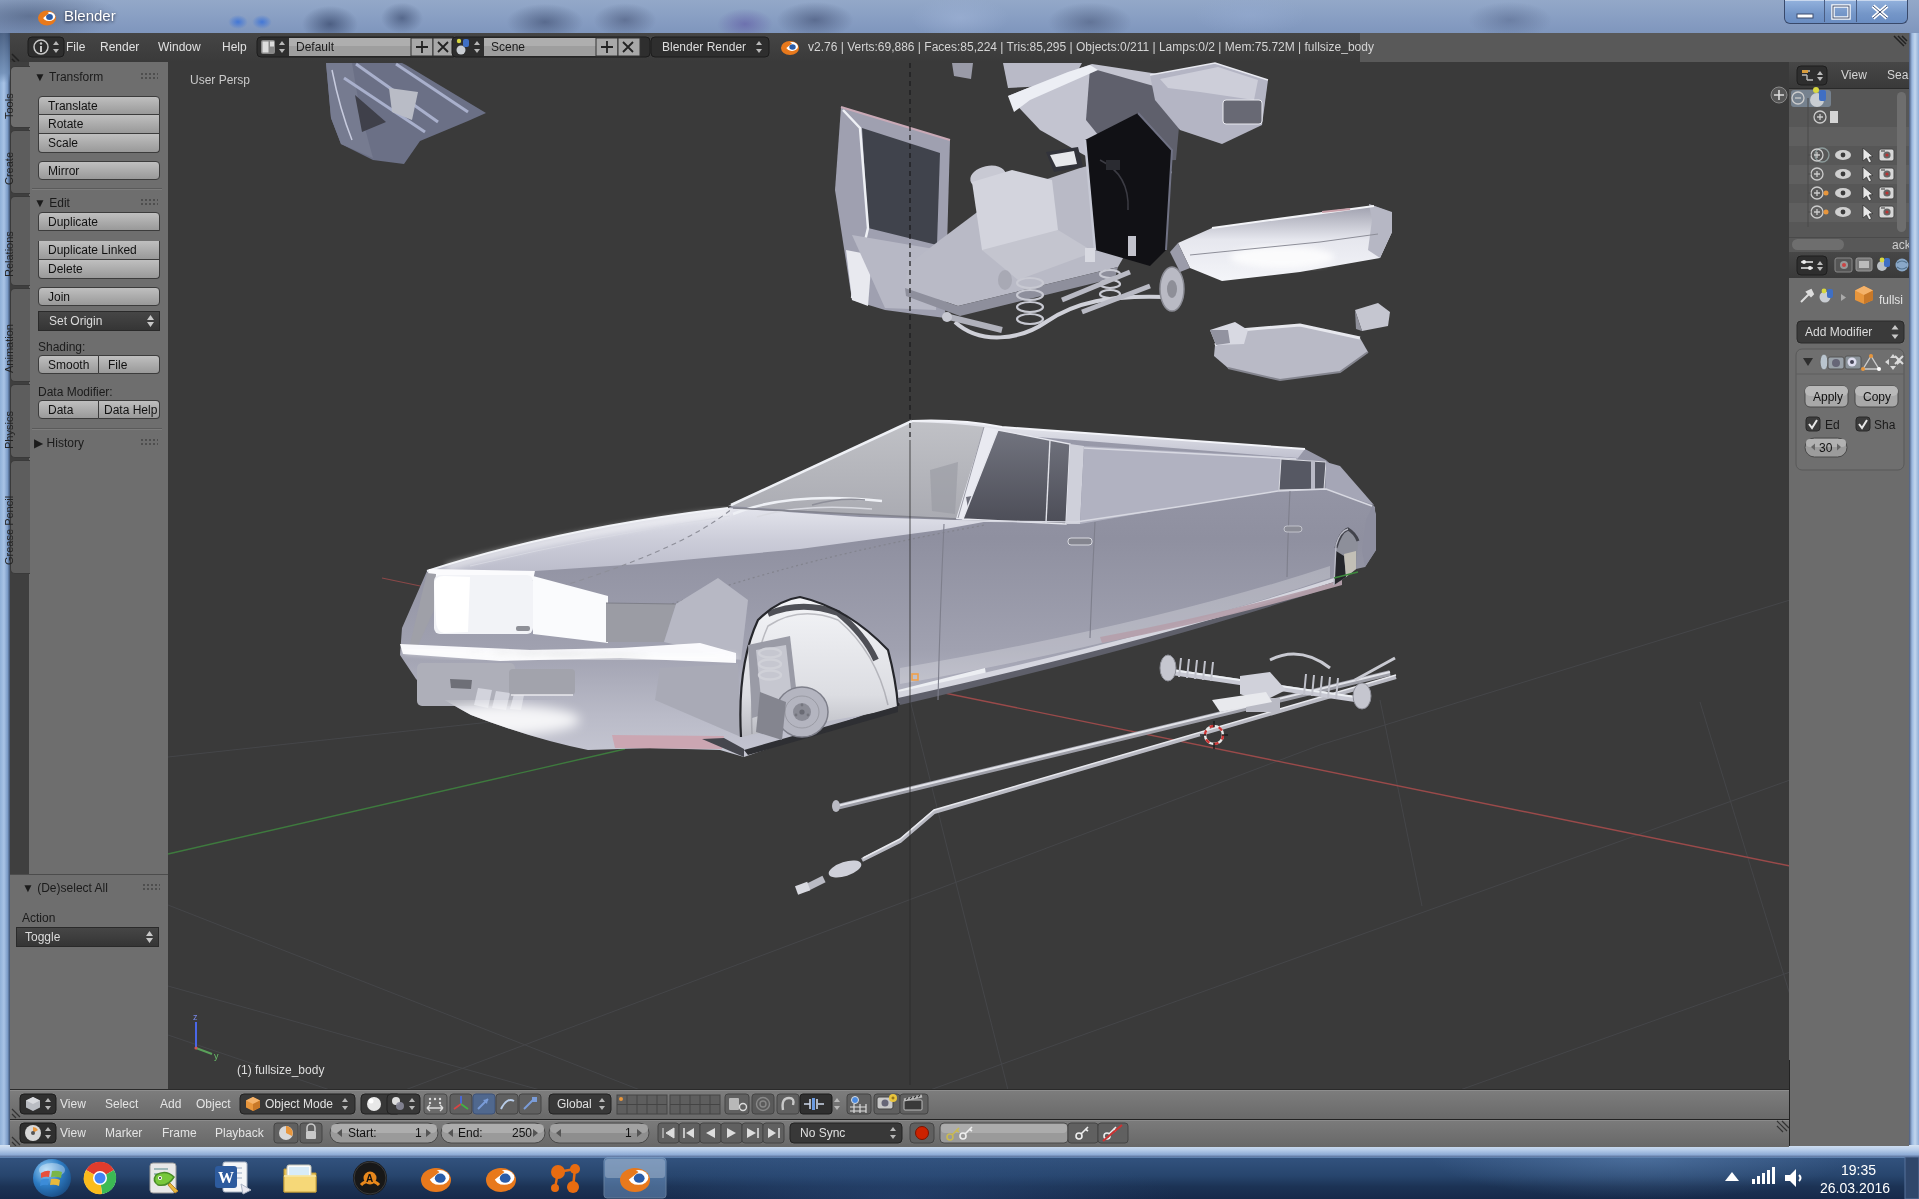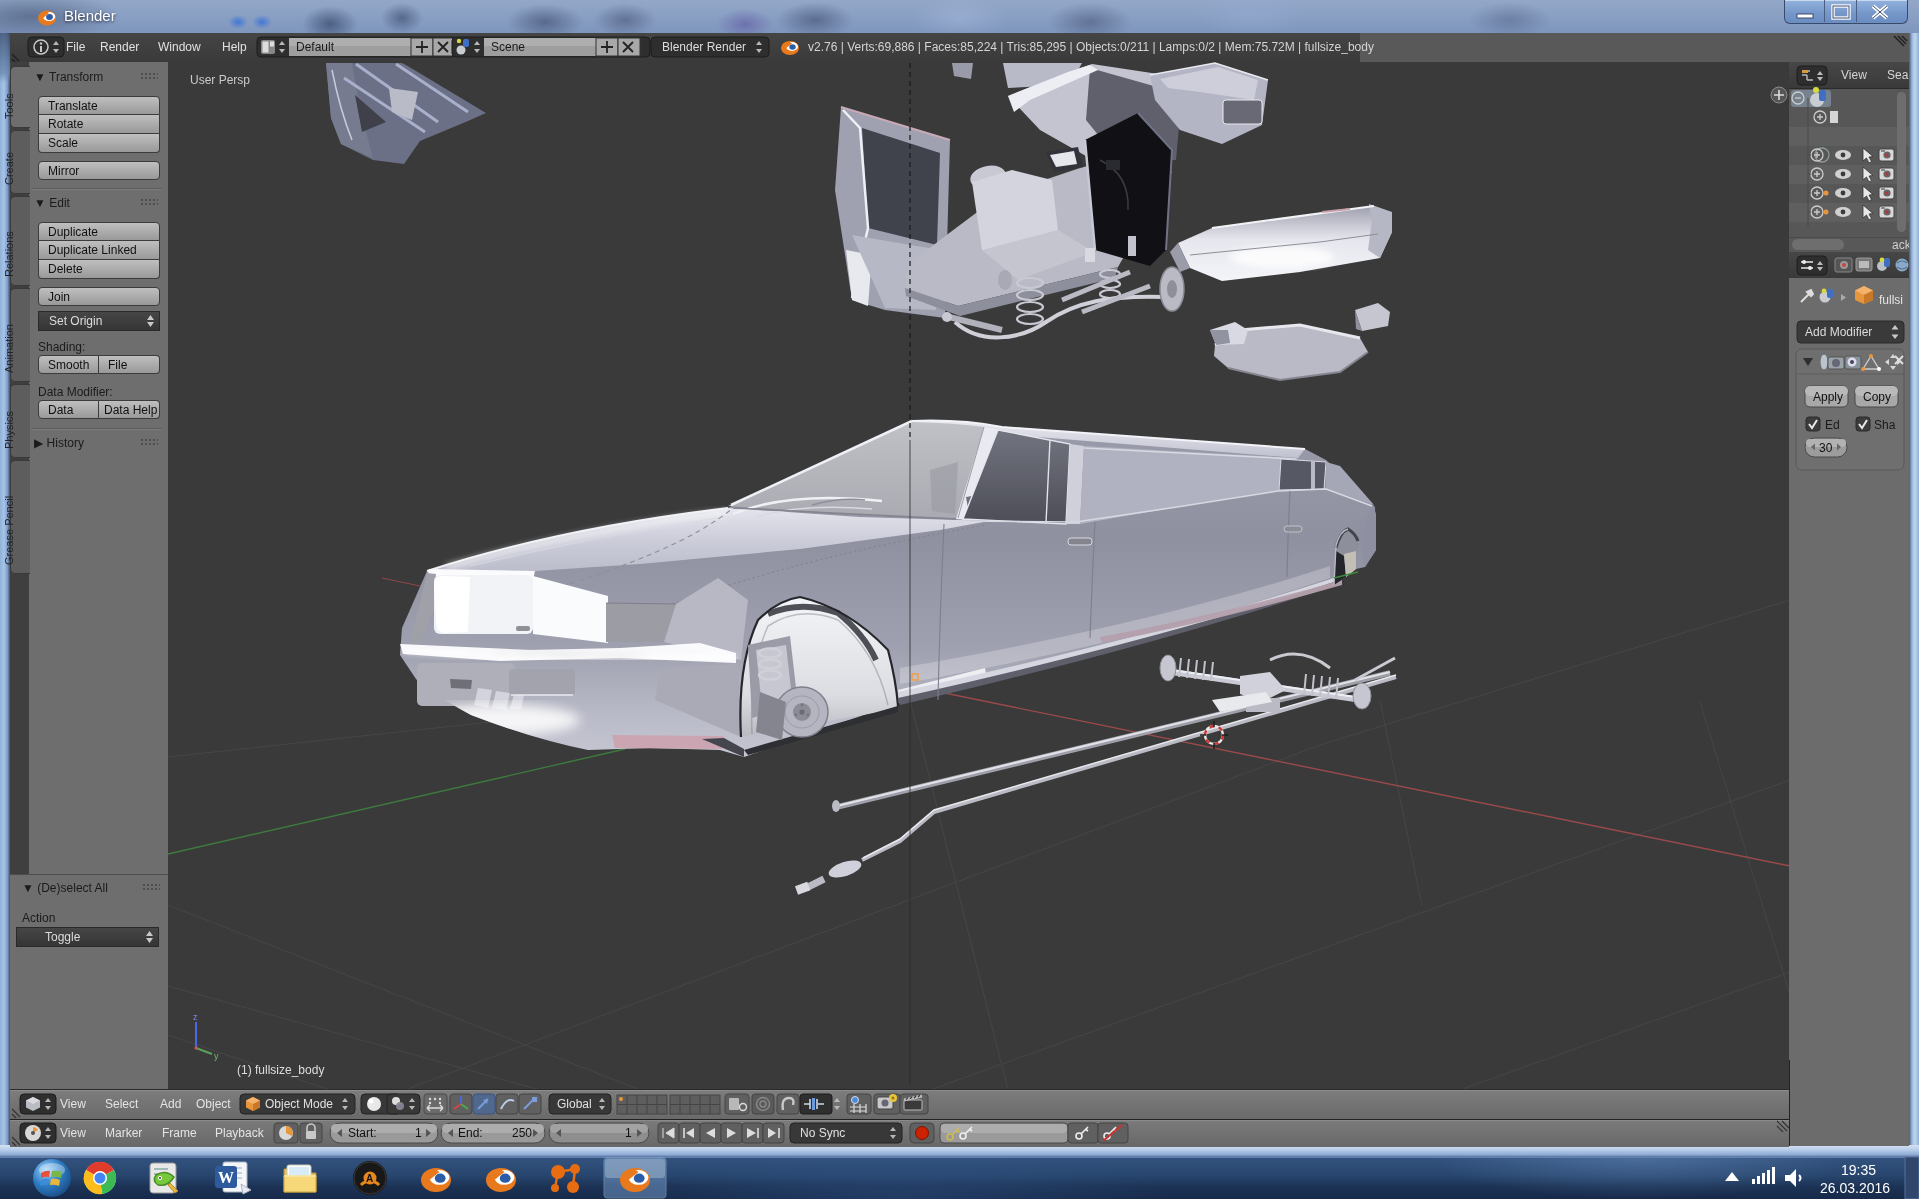--- a/index.html
+++ b/index.html
@@ -547,21 +547,21 @@
     <div class="phead" style="top:70px;">▼ Transform</div>
     <div class="pgrip" style="left:140px;top:72px;"></div>
     <div class="tbtn" style="top:96px;border-radius:4px 4px 0 0;">Translate</div>
     <div class="tbtn" style="top:115px;border-top:none;">Rotate</div>
     <div class="tbtn" style="top:134px;border-top:none;border-radius:0 0 4px 4px;">Scale</div>
     <div class="tbtn" style="top:161px;border-radius:4px;">Mirror</div>
     <div class="abs" style="left:32px;top:188px;width:130px;height:1px;background:#5a5a5a;box-shadow:0 1px 0 #7c7c7c;"></div>
 
     <div class="phead" style="top:196px;">▼ Edit</div>
     <div class="pgrip" style="left:140px;top:198px;"></div>
-    <div class="tbtn" style="top:222px;border-radius:4px 4px 0 0;">Duplicate</div>
+    <div class="tbtn" style="top:212px;border-radius:4px 4px 0 0;">Duplicate</div>
     <div class="tbtn" style="top:241px;border-top:none;">Duplicate Linked</div>
     <div class="tbtn" style="top:260px;border-top:none;border-radius:0 0 4px 4px;">Delete</div>
     <div class="tbtn" style="top:287px;border-radius:4px;">Join</div>
     <div class="tddk" style="left:38px;top:311px;width:122px;height:20px;padding-left:10px;">Set Origin
       <svg class="updn" viewBox="0 0 7 12">
           <path d="M3.5,0 L7,5 L0,5 Z M3.5,12 L0,7 L7,7 Z" fill="#c8c8c8"></path>
         </svg>
     </div>
     <div class="phead" style="left:38px;top:340px;">Shading:</div>
     <div class="tbtn" style="top:355px;width:61px;border-radius:4px 0 0 4px;">Smooth</div>
@@ -569,21 +569,21 @@
     <div class="phead" style="left:38px;top:385px;">Data Modifier:</div>
     <div class="tbtn" style="top:400px;width:61px;border-radius:4px 0 0 4px;">Data</div>
     <div class="tbtn" style="left:99px;top:400px;width:61px;border-left:none;border-radius:0 4px 4px 0;padding-left:5px;">Data Help</div>
     <div class="abs" style="left:32px;top:428px;width:130px;height:1px;background:#5a5a5a;box-shadow:0 1px 0 #7c7c7c;"></div>
     <div class="phead" style="top:436px;">▶ History</div>
     <div class="pgrip" style="left:140px;top:438px;"></div>
 
     <div class="phead" style="left:22px;top:881px;">▼ (De)select All</div>
     <div class="pgrip" style="left:142px;top:883px;"></div>
     <div class="phead" style="left:22px;top:911px;">Action</div>
-    <div class="tddk" style="left:16px;top:927px;width:143px;height:20px;padding-left:28px;">Toggle
+    <div class="tddk" style="left:16px;top:927px;width:143px;height:20px;padding-left:8px;">Toggle
       <svg class="updn" viewBox="0 0 7 12">
           <path d="M3.5,0 L7,5 L0,5 Z M3.5,12 L0,7 L7,7 Z" fill="#c8c8c8"></path>
         </svg>
     </div>
   </div>
 
   <div id="rightpanel">
 
     <div class="abs" style="left:1789px;top:62px;width:120px;height:26px;background:linear-gradient(180deg,#474747,#3a3a3a);border-bottom:1px solid #2a2a2a;"></div>
     <div class="abs" style="left:1789px;top:89px;width:120px;height:148px;background:#5d5d5d;"></div>

